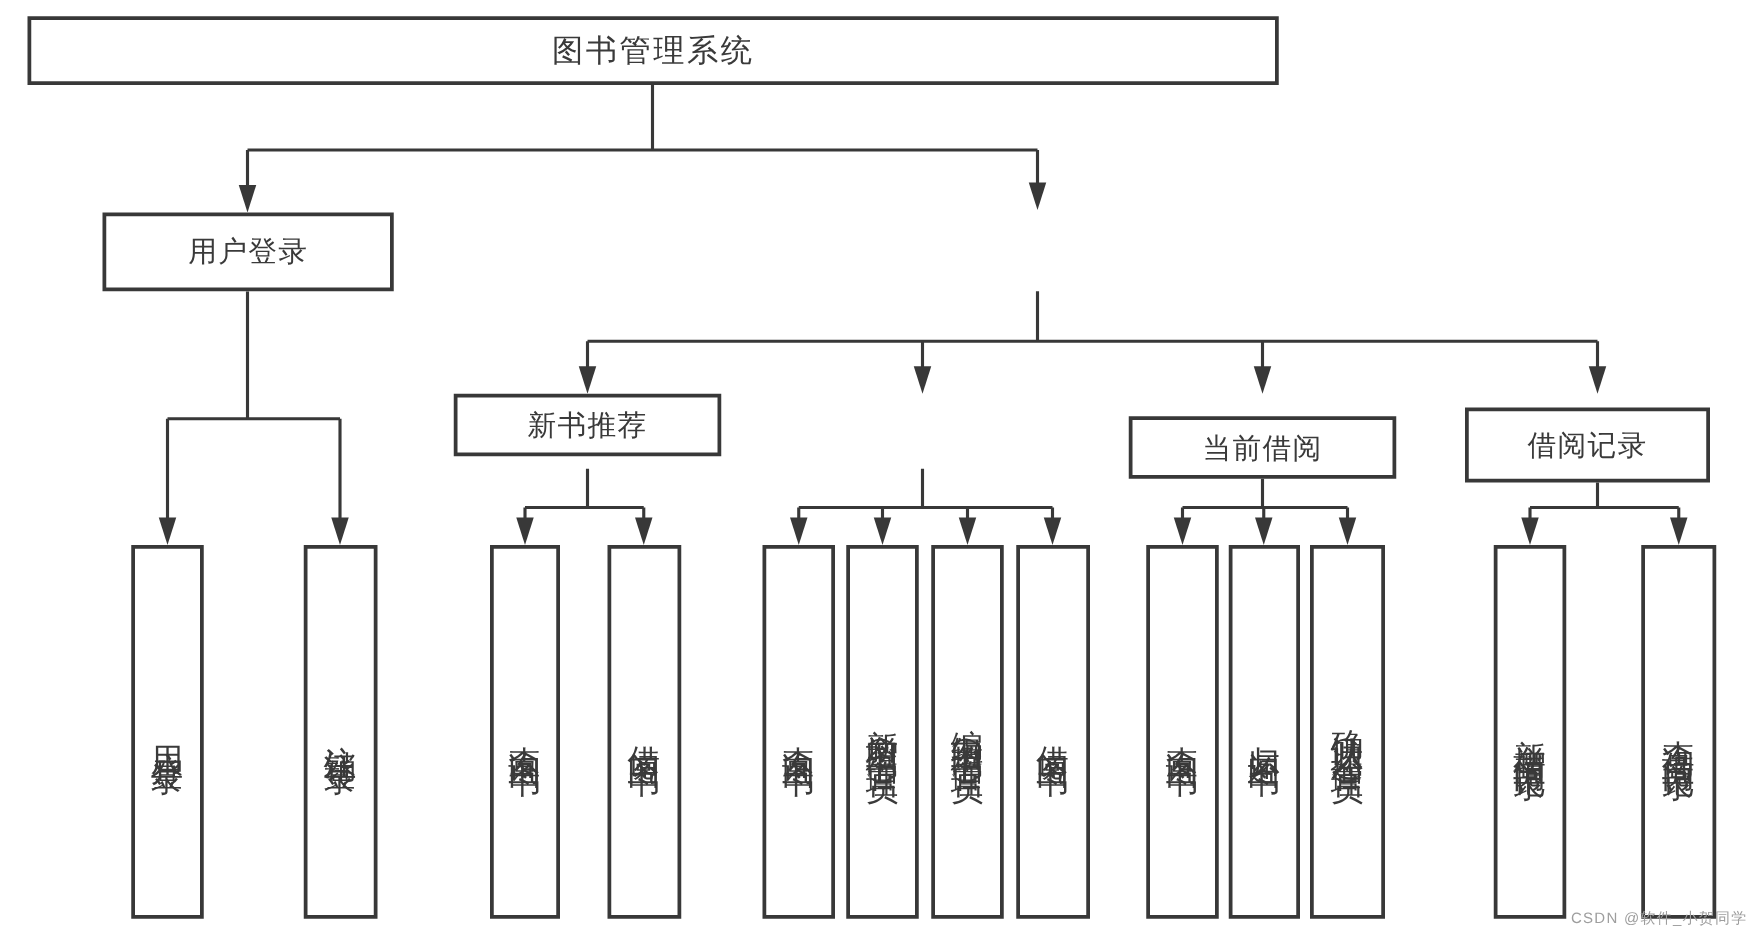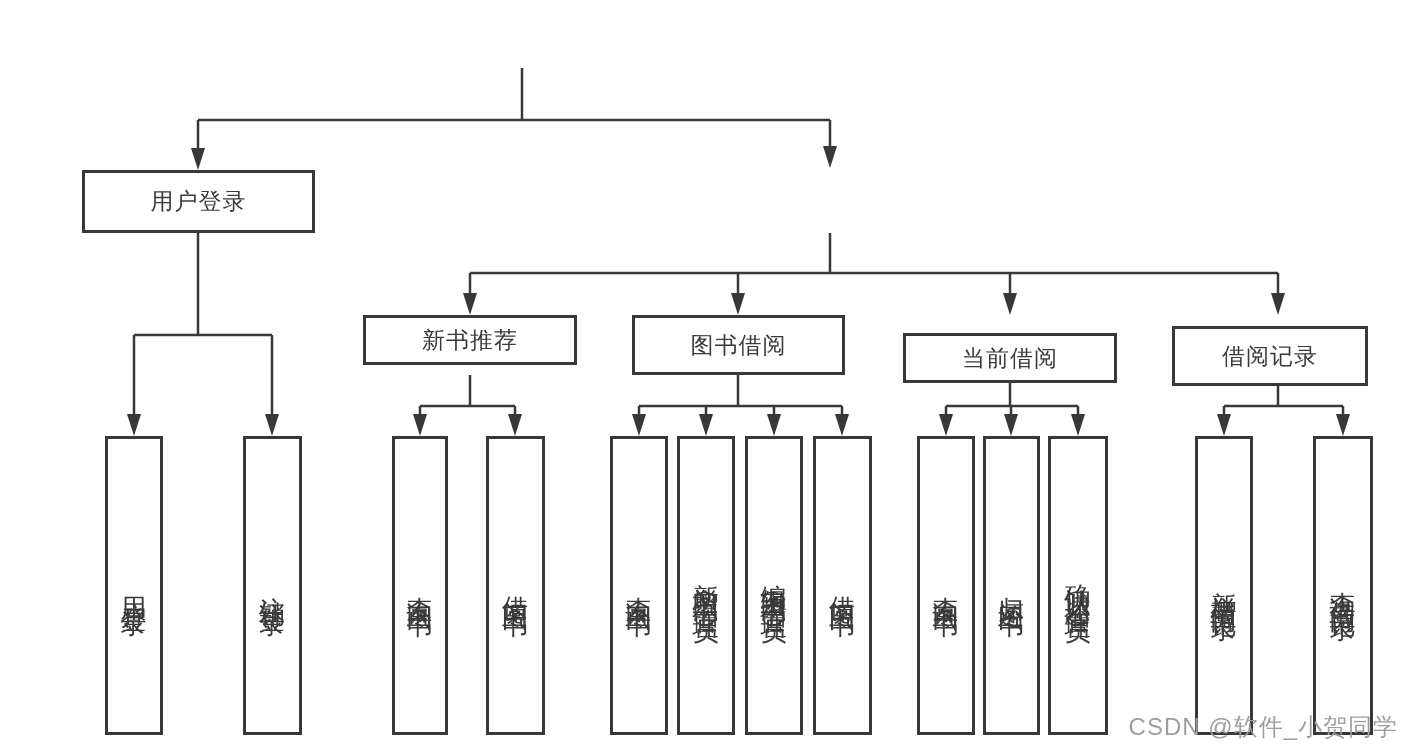--- a/index.html
+++ b/index.html
@@ -14,21 +14,21 @@
     z-index:1;color:#3a3a3a;
   }
   .hnode{font-size:23px;letter-spacing:1px;white-space:nowrap;}
   .rootnode{font-size:25px;letter-spacing:2px;}
   .vnode span{
     writing-mode:vertical-rl;text-orientation:mixed;
     font-size:26px;letter-spacing:5px;line-height:1;color:#3a3a3a;
   }
   .watermark{
     position:absolute;right:7px;bottom:4px;z-index:2;
-    color:#9e9e9e;font-size:24px;letter-spacing:1px;white-space:nowrap;
+    color:#9e9e9e;font-size:12px;letter-spacing:1px;white-space:nowrap;
   }
 </style>
 </head>
 <body>
 
 <div class="stage">
 
   <svg class="connectors" width="1405" height="747" viewBox="0 0 1405 747">
 
     <path fill="none" stroke="#383838" stroke-width="2.5" d="M522 68 V120 M198 120 H830 M198 120 V150 M830 120 V148
@@ -55,30 +55,30 @@
       <polygon points="774,436 767,414 781,414"></polygon>
       <polygon points="842,436 835,414 849,414"></polygon>
       <polygon points="946,436 939,414 953,414"></polygon>
       <polygon points="1011,436 1004,414 1018,414"></polygon>
       <polygon points="1078,436 1071,414 1085,414"></polygon>
       <polygon points="1224,436 1217,414 1231,414"></polygon>
       <polygon points="1343,436 1336,414 1350,414"></polygon>
     </g>
   </svg>
 
+  <div class="node hnode rootnode" style="left:22px;top:13px;width:1001px;height:55px">
+    <span>图书管理系统</span>
+  </div>
 
   <div class="node hnode" style="left:82px;top:170px;width:233px;height:63px">
     <span>用户登录</span>
   </div>
 
   <div class="node hnode" style="left:363px;top:315px;width:214px;height:50px">
     <span>新书推荐</span>
-  </div>
-  <div class="node hnode" style="left:632px;top:315px;width:213px;height:60px">
-    <span>图书借阅</span>
   </div>
   <div class="node hnode" style="left:903px;top:333px;width:214px;height:50px">
     <span>当前借阅</span>
   </div>
   <div class="node hnode" style="left:1172px;top:326px;width:196px;height:60px">
     <span>借阅记录</span>
   </div>
 
   <div class="node vnode" style="left:105px;top:436px;width:58px;height:299px">
     <span>用户登录</span>

